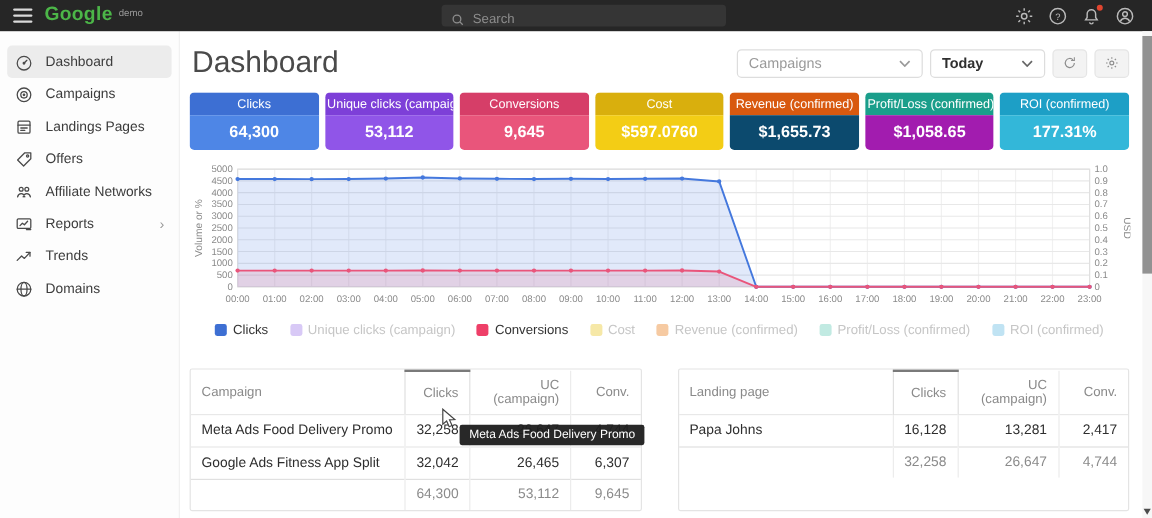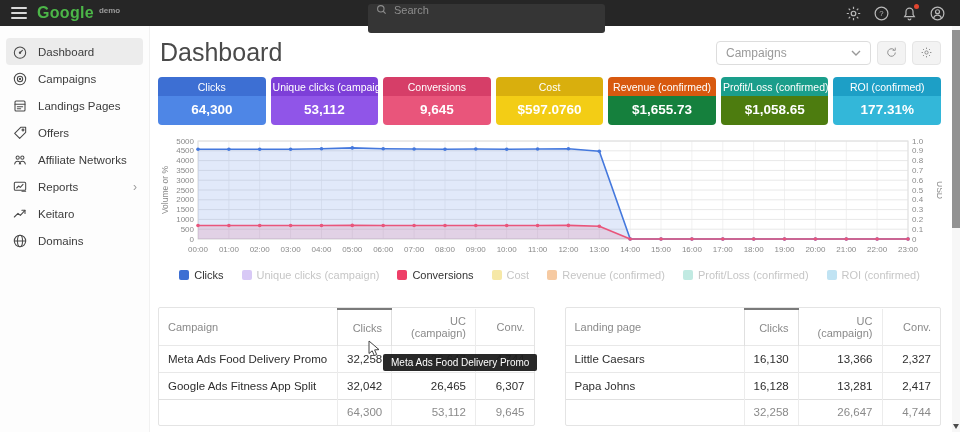--- a/index.html
+++ b/index.html
@@ -6,22 +6,22 @@
   html,body { width:960px; height:432px; }
   body {
     position:relative; overflow:hidden; background:#fff;
     font-family:"Liberation Sans", sans-serif; color:#333;
   }
   
   .topbar { position:absolute; left:0; top:0; width:960px; height:26px; background:#262626; display:flex; align-items:center; z-index:5; }
   .hamburger { width:16px; height:12px; margin-left:11px; display:flex; flex-direction:column; justify-content:space-between; cursor:pointer; }
   .hamburger span { display:block; height:2px; background:#d9d9d9; border-radius:1px; }
   .logo { margin-left:10px; font-size:16px; font-weight:bold; color:#4cb648; letter-spacing:.3px; }
-  .logo-badge { font-size:8px; color:#9a9a9a; margin-left:5px; position:relative; top:-3px;font-weight:bold; }
-  .search-wrap { position:absolute; left:368px; top:4px; width:237px; height:29px; background:#353535; border-radius:3px; display:flex; align-items:flex-start; padding:0 8px; }
+  .logo-badge { font-size:8px; color:#9a9a9a; margin-left:5px; position:relative; top:-3px; }
+  .search-wrap { position:absolute; left:368px; top:4px; width:237px; height:18px; background:#353535; border-radius:3px; display:flex; align-items:flex-end; padding:0 8px; }
   .search-wrap svg { flex:0 0 auto; }
   .search-input { background:transparent; border:none; outline:none; color:#ccc; font-size:11px; margin-left:7px; width:100%; font-family:inherit; }
   .search-input::placeholder { color:#8d8d8d; }
   .topbar-icons { position:absolute; right:14px; top:0; height:26px; display:flex; align-items:center; gap:11px; }
   .tb-icon { position:relative; width:17px; height:17px; cursor:pointer; }
   .tb-icon .dot { position:absolute; top:-1px; right:-1px; width:5px; height:5px; border-radius:50%; background:#e0452f; }
   
   .sidebar { position:absolute; left:0; top:26px; bottom:0; width:150px; background:#fdfdfd; border-right:1px solid #f1f1f1; padding-top:12px; }
   .side-item { display:flex; align-items:center; height:27px; margin:0 6px; padding:0 6px; border-radius:4px; font-size:11.5px; color:#3c3c3c; cursor:pointer; }
   .side-item.active { background:#ececec; }
@@ -160,21 +160,21 @@
           <path d="M15 18.5h5.5"></path>
         </svg></span>
       <span>Reports</span>
       <span class="chev">›</span>
     </div>
     <div class="side-item">
       <span class="s-icon"><svg viewBox="0 0 24 24" width="16" height="16" fill="none" stroke="#4a4a4a" stroke-width="1.6" stroke-linecap="round" stroke-linejoin="round">
           <path d="M3.5 16.5L9 11l3.5 3 7-7.5"></path>
           <path d="M14.8 6.5h4.7v4.7"></path>
         </svg></span>
-      <span>Keitaro</span>
+      <span>Trends</span>
     </div>
     <div class="side-item">
       <span class="s-icon"><svg viewBox="0 0 24 24" width="16" height="16" fill="none" stroke="#4a4a4a" stroke-width="1.6" stroke-linecap="round" stroke-linejoin="round">
           <circle cx="12" cy="12" r="8.5"></circle>
           <ellipse cx="12" cy="12" rx="3.8" ry="8.5"></ellipse>
           <path d="M3.5 12h17"></path>
         </svg></span>
       <span>Domains</span>
     </div>
   </div>
@@ -182,20 +182,26 @@
 <div class="main">
   <div class="page-head">
     <div class="page-title">Dashboard</div>
     <div class="head-controls">
       <div class="select-box select-campaigns">
         <span>Campaigns</span>
         <svg width="10" height="6" viewBox="0 0 10 6">
             <path d="M1 1l4 4 4-4" fill="none" stroke="#999" stroke-width="1.4"></path>
           </svg>
       </div>
+      <div class="select-box select-range">
+        <span>Today</span>
+        <svg width="10" height="6" viewBox="0 0 10 6">
+            <path d="M1 1l4 4 4-4" fill="none" stroke="#666" stroke-width="1.4"></path>
+          </svg>
+      </div>
       <div class="icon-btn">
         <svg width="13" height="13" viewBox="0 0 24 24" fill="none" stroke="#8d8d8d" stroke-width="1.8">
             <path d="M19 12a7 7 0 1 1-2-4.9"></path>
             <path d="M19 3v5h-5" stroke-width="1.6"></path>
           </svg>
       </div>
       <div class="icon-btn">
         <svg width="13" height="13" viewBox="0 0 24 24" fill="none" stroke="#8d8d8d" stroke-width="1.8">
             <circle cx="12" cy="12" r="3"></circle>
             <path d="M12 3v2.5M12 18.5V21M3 12h2.5M18.5 12H21M5.6 5.6l1.8 1.8M16.6 16.6l1.8 1.8M18.4 5.6l-1.8 1.8M7.4 16.6l-1.8 1.8"></path>
@@ -216,25 +222,25 @@
       <div class="card">
         <div class="c-label" style="background:#d63e68">Conversions</div>
         <div class="c-value" style="background:#e9557b">9,645</div>
       </div>
       <div class="card">
         <div class="c-label" style="background:#d9af0d">Cost</div>
         <div class="c-value" style="background:#f3cd15">$597.0760</div>
       </div>
       <div class="card">
         <div class="c-label" style="background:#d8590f">Revenue (confirmed)</div>
-        <div class="c-value" style="background:#15803d">$1,655.73</div>
+        <div class="c-value" style="background:#0c4a6e">$1,655.73</div>
       </div>
       <div class="card">
         <div class="c-label" style="background:#1a9e8b">Profit/Loss (confirmed)</div>
-        <div class="c-value" style="background:#4d7c0f">$1,058.65</div>
+        <div class="c-value" style="background:#a21caf">$1,058.65</div>
       </div>
       <div class="card">
         <div class="c-label" style="background:#1d9fc6">ROI (confirmed)</div>
         <div class="c-value" style="background:#33b7d9">177.31%</div>
       </div>
     </div>
 
   <div class="chart-wrap">
     <svg id="chart-svg" width="784" height="130" viewBox="0 0 784 130">
         <line x1="40.0" y1="6" x2="40.0" y2="104" stroke="#f1f1f1"></line>
@@ -459,26 +465,20 @@
           <thead>
             <tr>
               <th>Landing page</th>
               <th class="num sorted">Clicks</th>
               <th class="num">UC (campaign)</th>
               <th class="num">Conv.</th>
             </tr>
           </thead>
           <tbody>
             <tr>
-              <td>Little Caesars</td>
-              <td class="num">16,130</td>
-              <td class="num">13,366</td>
-              <td class="num">2,327</td>
-            </tr>
-            <tr>
               <td>Papa Johns</td>
               <td class="num">16,128</td>
               <td class="num">13,281</td>
               <td class="num">2,417</td>
             </tr>
           </tbody>
           <tfoot>
             <tr>
               <td></td>
               <td class="num">32,258</td>

